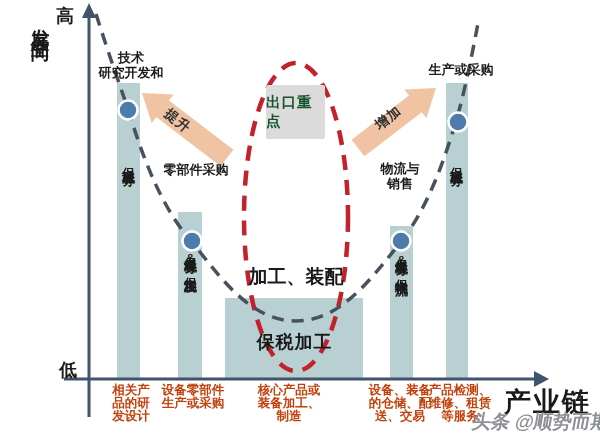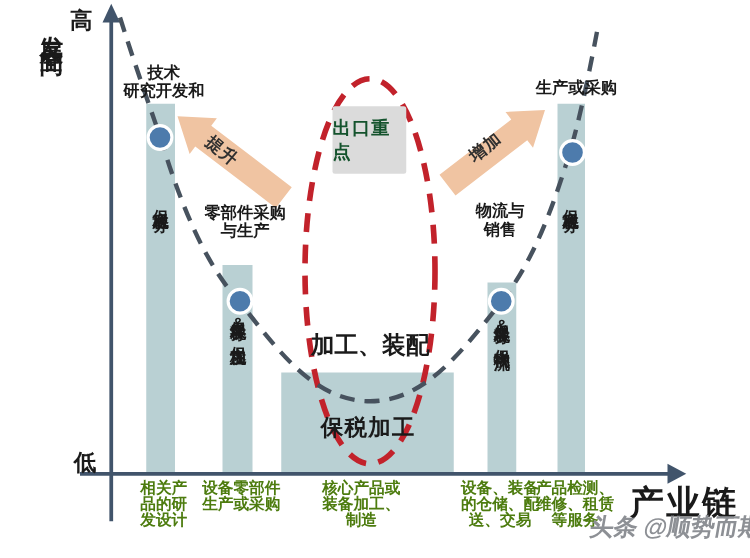--- a/index.html
+++ b/index.html
@@ -33,21 +33,21 @@
 
   .vtext{writing-mode:vertical-rl;text-orientation:upright;font-size:13px;
          font-weight:700;letter-spacing:2px;line-height:1;}
   .v1{left:122px;top:157px;}
   .v2{left:184px;top:247px;letter-spacing:1px;}
   .v4{left:395px;top:249px;letter-spacing:1px;}
   .v5{left:450px;top:157px;}
   .v3{left:237px;top:330px;width:115px;text-align:center;font-size:18px;
       font-weight:700;letter-spacing:1px;}
 
-  .axislabel{font-size:12.5px;font-weight:600;line-height:13px;text-align:center;color:#4d7c0f;}
+  .axislabel{font-size:12.5px;font-weight:600;line-height:13px;text-align:center;color:#c2410c;}
   .a1{left:101px;top:384px;width:60px;}
   .a2{left:157px;top:384px;width:72px;}
   .a3{left:254px;top:384px;width:70px;}
   .a4{left:365px;top:384px;width:70px;}
   .a5{left:425px;top:384px;width:70px;}
 
   .focusbox{left:266px;top:85px;width:59px;height:54px;background:#dbdbdb;
             display:flex;align-items:center;justify-content:center;
             font-size:14.5px;font-weight:700;color:#14532d;letter-spacing:1px;border-radius:2px;}
 
@@ -97,21 +97,20 @@
     <div class="abs yhigh">高</div>
     <div class="abs ylow">低</div>
     <div class="abs xlab">产业链</div>
 
     <div class="abs toplabel t1">
       <div>技术</div>
       <div>研究开发和</div>
     </div>
     <div class="abs toplabel t2">
       <div>零部件采购</div>
-      <div>与生产</div>
     </div>
     <div class="abs toplabel t3">
       <div>加工、装配</div>
     </div>
     <div class="abs toplabel t4">
       <div>物流与</div>
       <div>销售</div>
     </div>
     <div class="abs toplabel t5">
       <div>生产或采购</div>

